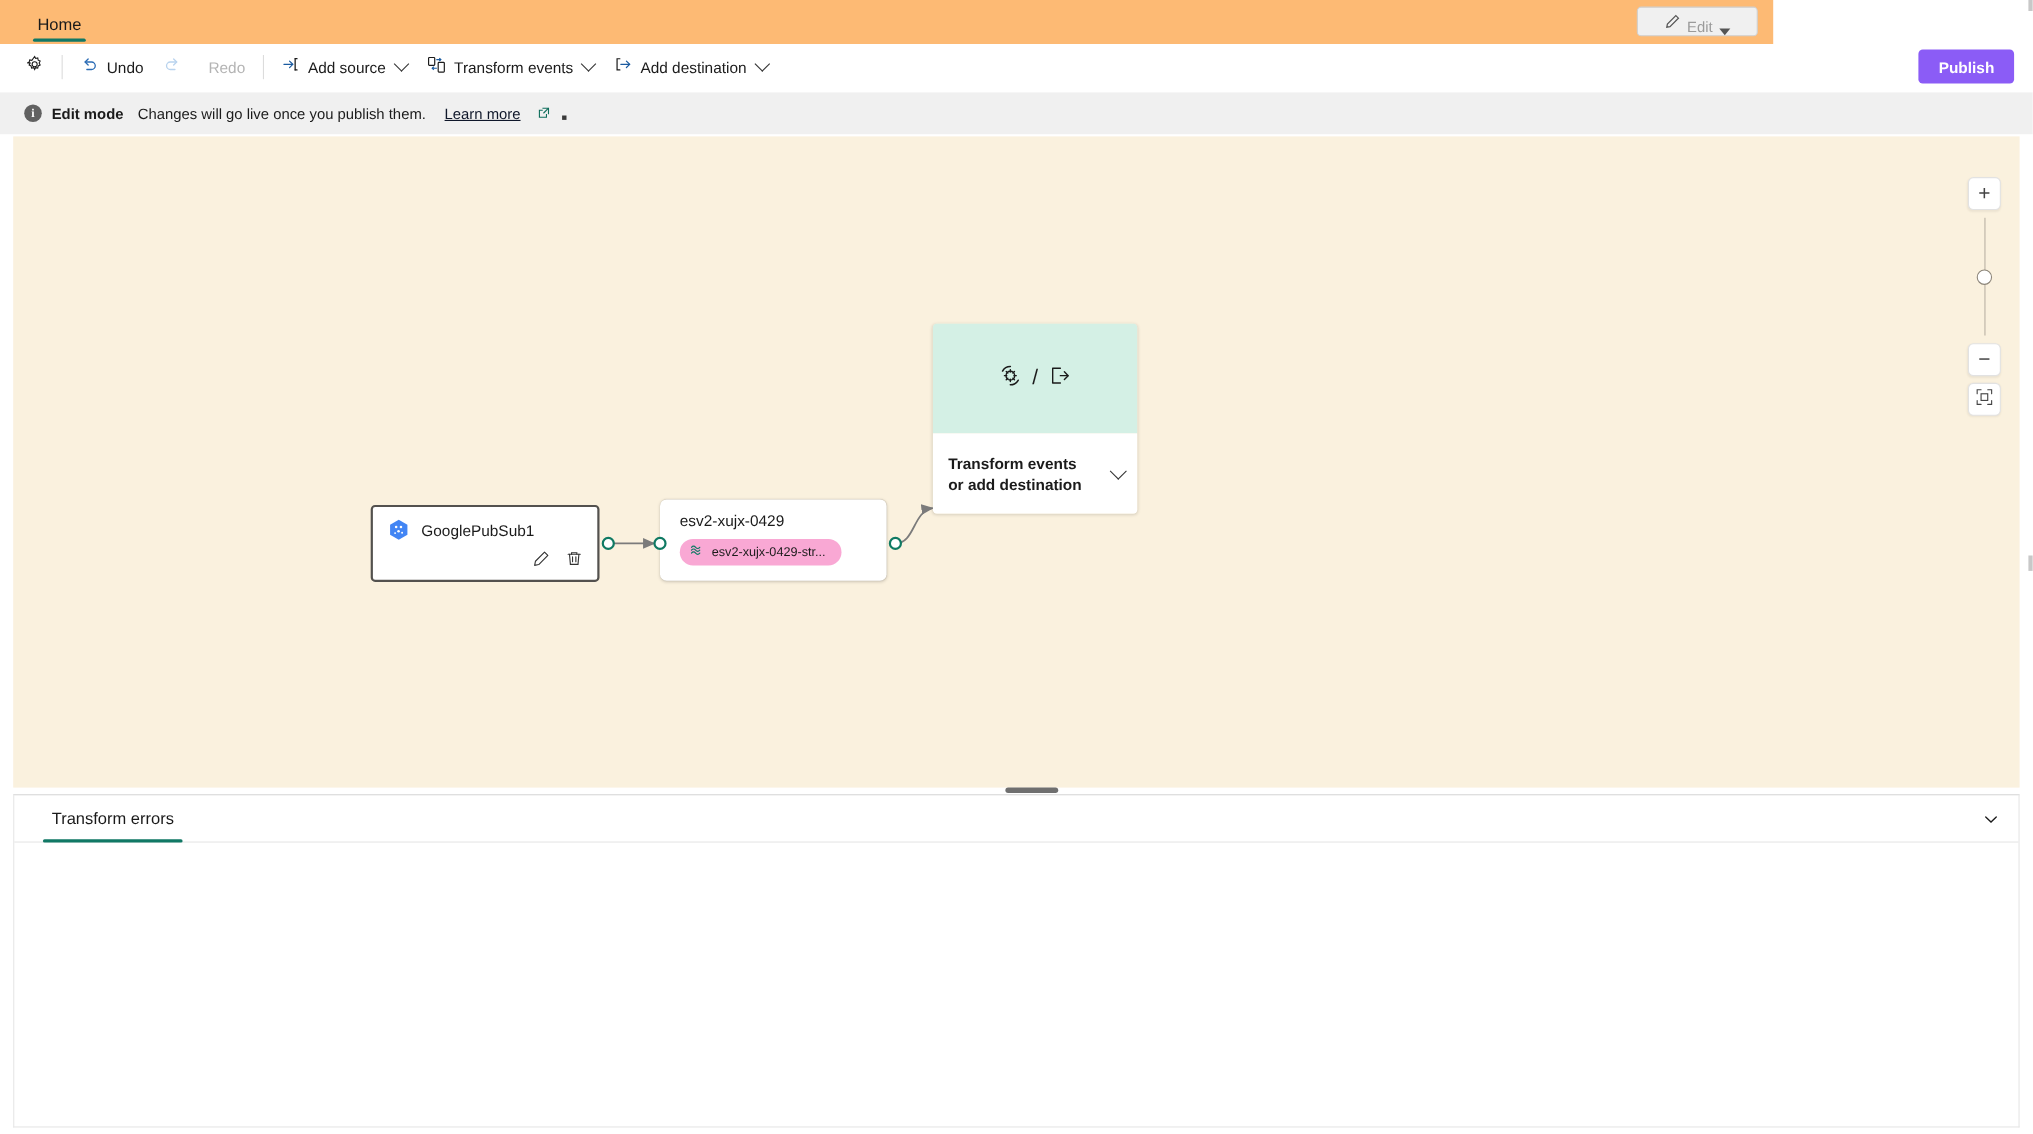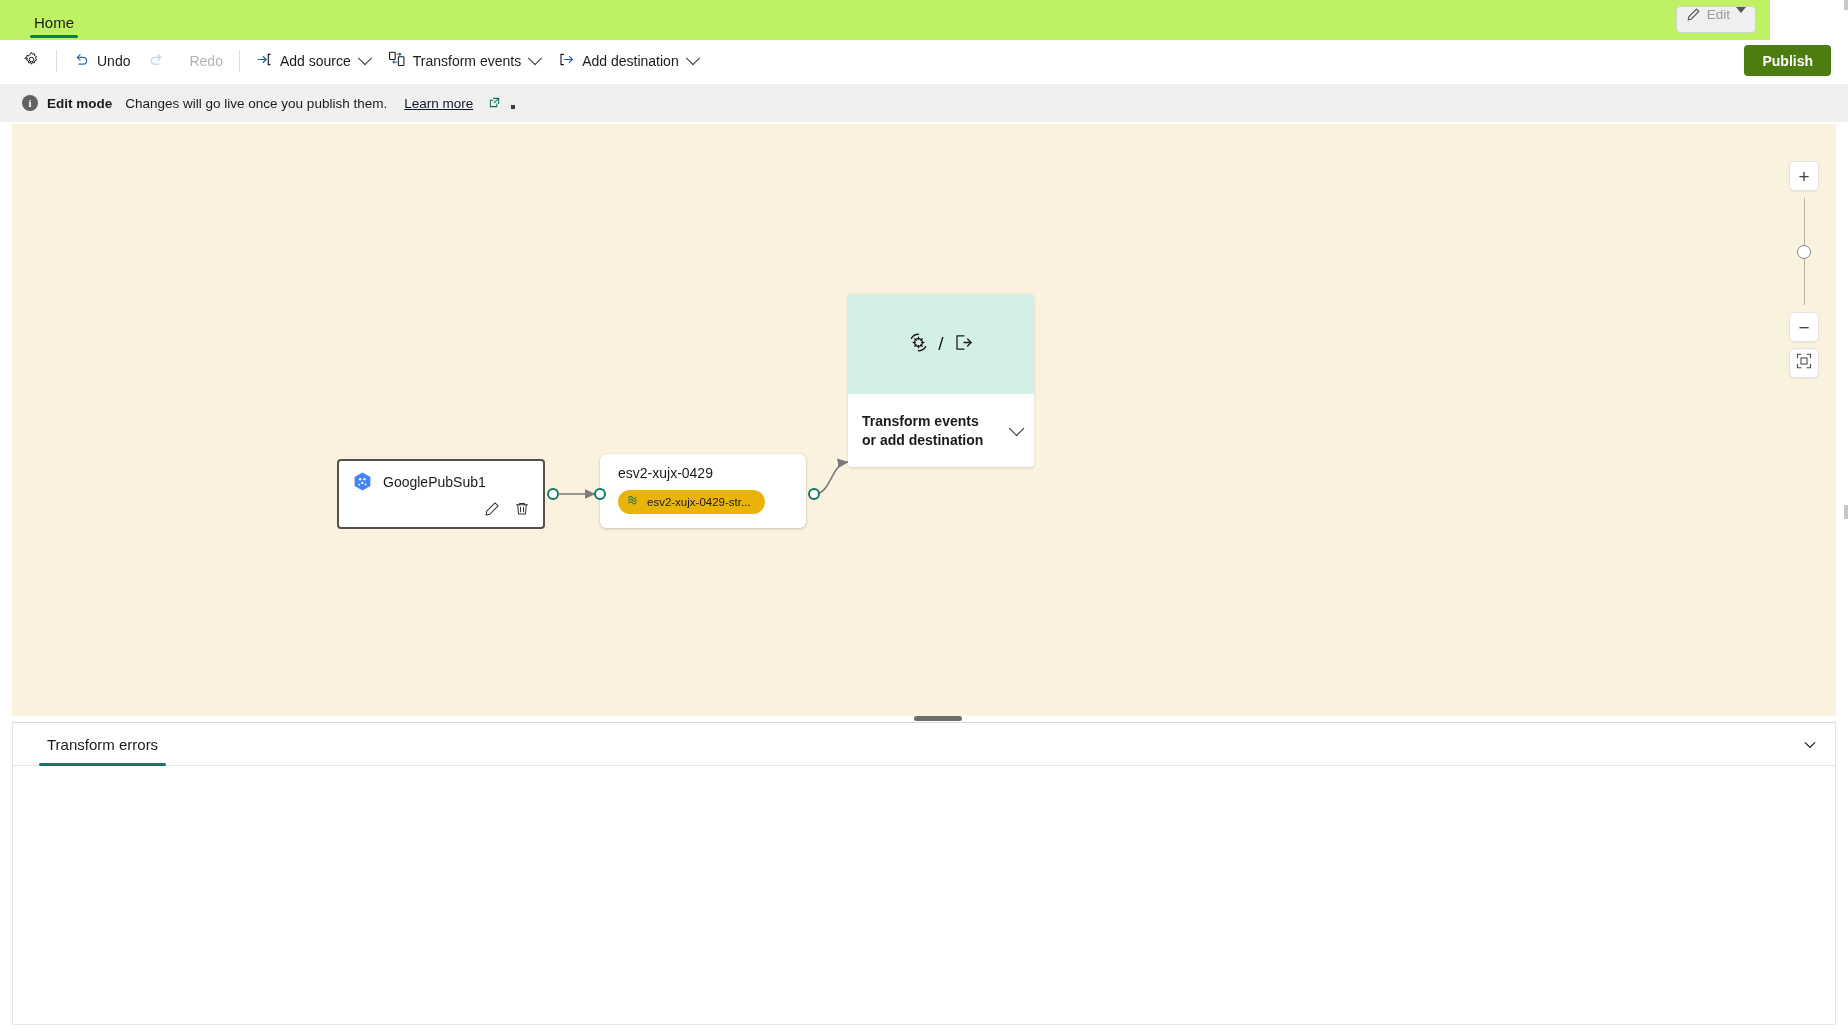--- a/index.html
+++ b/index.html
@@ -9,22 +9,22 @@
     overflow: hidden;
     font-family: "Liberation Sans", sans-serif;
     background: #ffffff;
   }
   body { position: relative; }
 
   
   .ribbon-tabstrip {
     position: absolute;
     left: 0; top: 0;
-    width: 1770px; height: 40px;
-    background: #bef264;
+    width: 1612px; height: 40px;
+    background: #fdba74;
     display: flex;
     align-items: flex-end;
     padding-left: 24px;
   }
   .tab-home {
     position: relative;
     font-size: 15px;
     color: #1a1a1a;
     padding: 0 10px 8px 10px;
     line-height: 18px;
@@ -40,23 +40,23 @@
   }
   .edit-pill {
     position: absolute;
     right: 14px; top: 6px;
     height: 27px;
     min-width: 76px;
     border: 1px solid #d0d0d0;
     border-radius: 4px;
     background: #f0f0f0;
     display: flex;
-    align-items: flex-start;
+    align-items: flex-end;
     gap: 6px;
-    padding: 0 9px;
+    padding: 0 24px;
     cursor: pointer;
   }
   .edit-pill .lbl { font-size: 13.5px; color: #9a9a9a; }
   .caret-down-sm {
     width: 0; height: 0;
     border-left: 5px solid transparent;
     border-right: 5px solid transparent;
     border-top: 6px solid #555;
   }
 
@@ -93,21 +93,21 @@
     border-right: 1.6px solid #333;
     border-bottom: 1.6px solid #333;
     transform: rotate(45deg) translate(-2px,-2px);
     margin-left: 2px;
   }
   .publish-btn {
     position: absolute;
     right: 17px; top: 45px;
     height: 31px;
     padding: 0 18px;
-    background: #4d7c0f;
+    background: #8b5cf6;
     color: #ffffff;
     font-size: 14px;
     font-weight: bold;
     border: none;
     border-radius: 4px;
     cursor: pointer;
     font-family: "Liberation Sans", sans-serif;
   }
 
   
@@ -201,21 +201,21 @@
     font-size: 14px;
     font-weight: normal;
     color: #1b1b1b;
     padding: 11px 4px 0 18px;
   }
   .stream-chip {
     position: absolute;
     left: 18px; top: 36px;
     height: 24px;
     padding: 0 14px 0 8px;
-    background: #eab308;
+    background: #f9a8d4;
     border-radius: 12px;
     display: flex;
     align-items: center;
     gap: 7px;
   }
   .stream-chip .lbl { font-size: 11.5px; color: #1b1b1b; }
 
   
   .node-placeholder {
     position: absolute;

